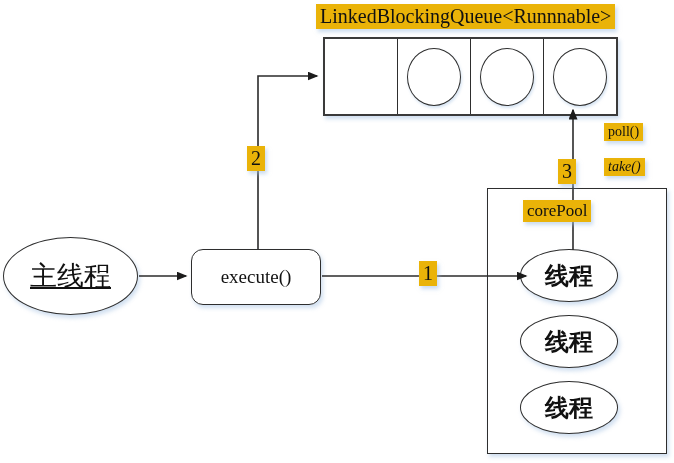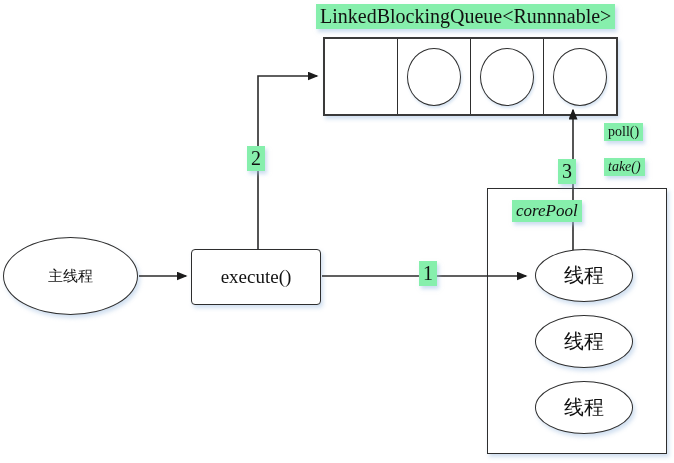--- a/index.html
+++ b/index.html
@@ -17,58 +17,58 @@
     border:1.6px solid #2e2e2e;
     background:#fff;
     box-sizing:border-box;
     box-shadow:2px 3px 4px rgba(150,185,222,.45);
   }
   .ellipse{
     border-radius:50%;
     display:flex;align-items:center;justify-content:center;
   }
   .rounded{
-    border-radius:4px;
+    border-radius:12px;
     display:flex;align-items:center;justify-content:center;
   }
   
   .queue{
     left:323px;top:37px;width:295px;height:79px;
     border:2px solid #3a3a3a;
     display:flex;
     z-index:2;
   }
   .queue-cell{flex:1 1 0;position:relative;box-sizing:border-box;}
   .queue-cell + .queue-cell{border-left:1.8px solid #2e2e2e;}
   .task-circle{
     position:absolute;left:50%;top:50%;
     width:54px;height:58px;margin:-29px 0 0 -27px;
     border:1.4px solid #2e2e2e;border-radius:50%;
     background:#fff;box-sizing:border-box;
     box-shadow:1px 2px 3px rgba(150,185,222,.4);
   }
   
   .txt{
-    background:#86efac;
+    background:#eab308;
     padding:1px 4px;
     white-space:nowrap;
     box-shadow:2px 3px 4px rgba(160,192,226,.55);
     z-index:4;
     line-height:1.15;
   }
   .fs20{font-size:20px;}
   .fs18{font-size:14px;}
   .fs17{font-size:17px;}
   
   .wires{position:absolute;inset:0;width:100%;height:100%;z-index:3;pointer-events:none;}
   
-  .main-thread{left:3px;top:237px;width:135px;height:78px;font-size:15px;z-index:2;}
+  .main-thread{left:3px;top:237px;width:135px;height:78px;font-size:27px;z-index:2;text-decoration:underline;}
   .execute{left:191px;top:249px;width:130px;height:56px;font-size:19px;z-index:2;}
   .corepool{left:487px;top:188px;width:180px;height:266px;z-index:1;}
-  .thread{left:535px;width:98px;height:53px;font-size:20px;z-index:2;}
+  .thread{left:520px;width:98px;height:53px;font-size:24px;z-index:2;font-weight:bold;}
   .thread.t0{top:249px;}
   .thread.t1{top:315px;}
   .thread.t2{top:381px;}
 </style>
 </head>
 <body>
 
 <div class="stage">
 
   <div class="abs txt fs20" style="left:316px;top:4px;">LinkedBlockingQueue&lt;Runnnable&gt;</div>
@@ -88,21 +88,21 @@
 
   <div class="abs shape ellipse main-thread">
     <span>主线程</span>
   </div>
 
   <div class="abs shape rounded execute">
     <span>execute()</span>
   </div>
 
   <div class="abs shape corepool"></div>
-  <div class="abs txt fs17" style="left:512px;top:200px;font-style:italic;">corePool</div>
+  <div class="abs txt fs17" style="left:523px;top:200px;">corePool</div>
 
   <div class="abs shape ellipse thread t0">
     <span>线程</span>
   </div>
   <div class="abs shape ellipse thread t1">
     <span>线程</span>
   </div>
   <div class="abs shape ellipse thread t2">
     <span>线程</span>
   </div>

